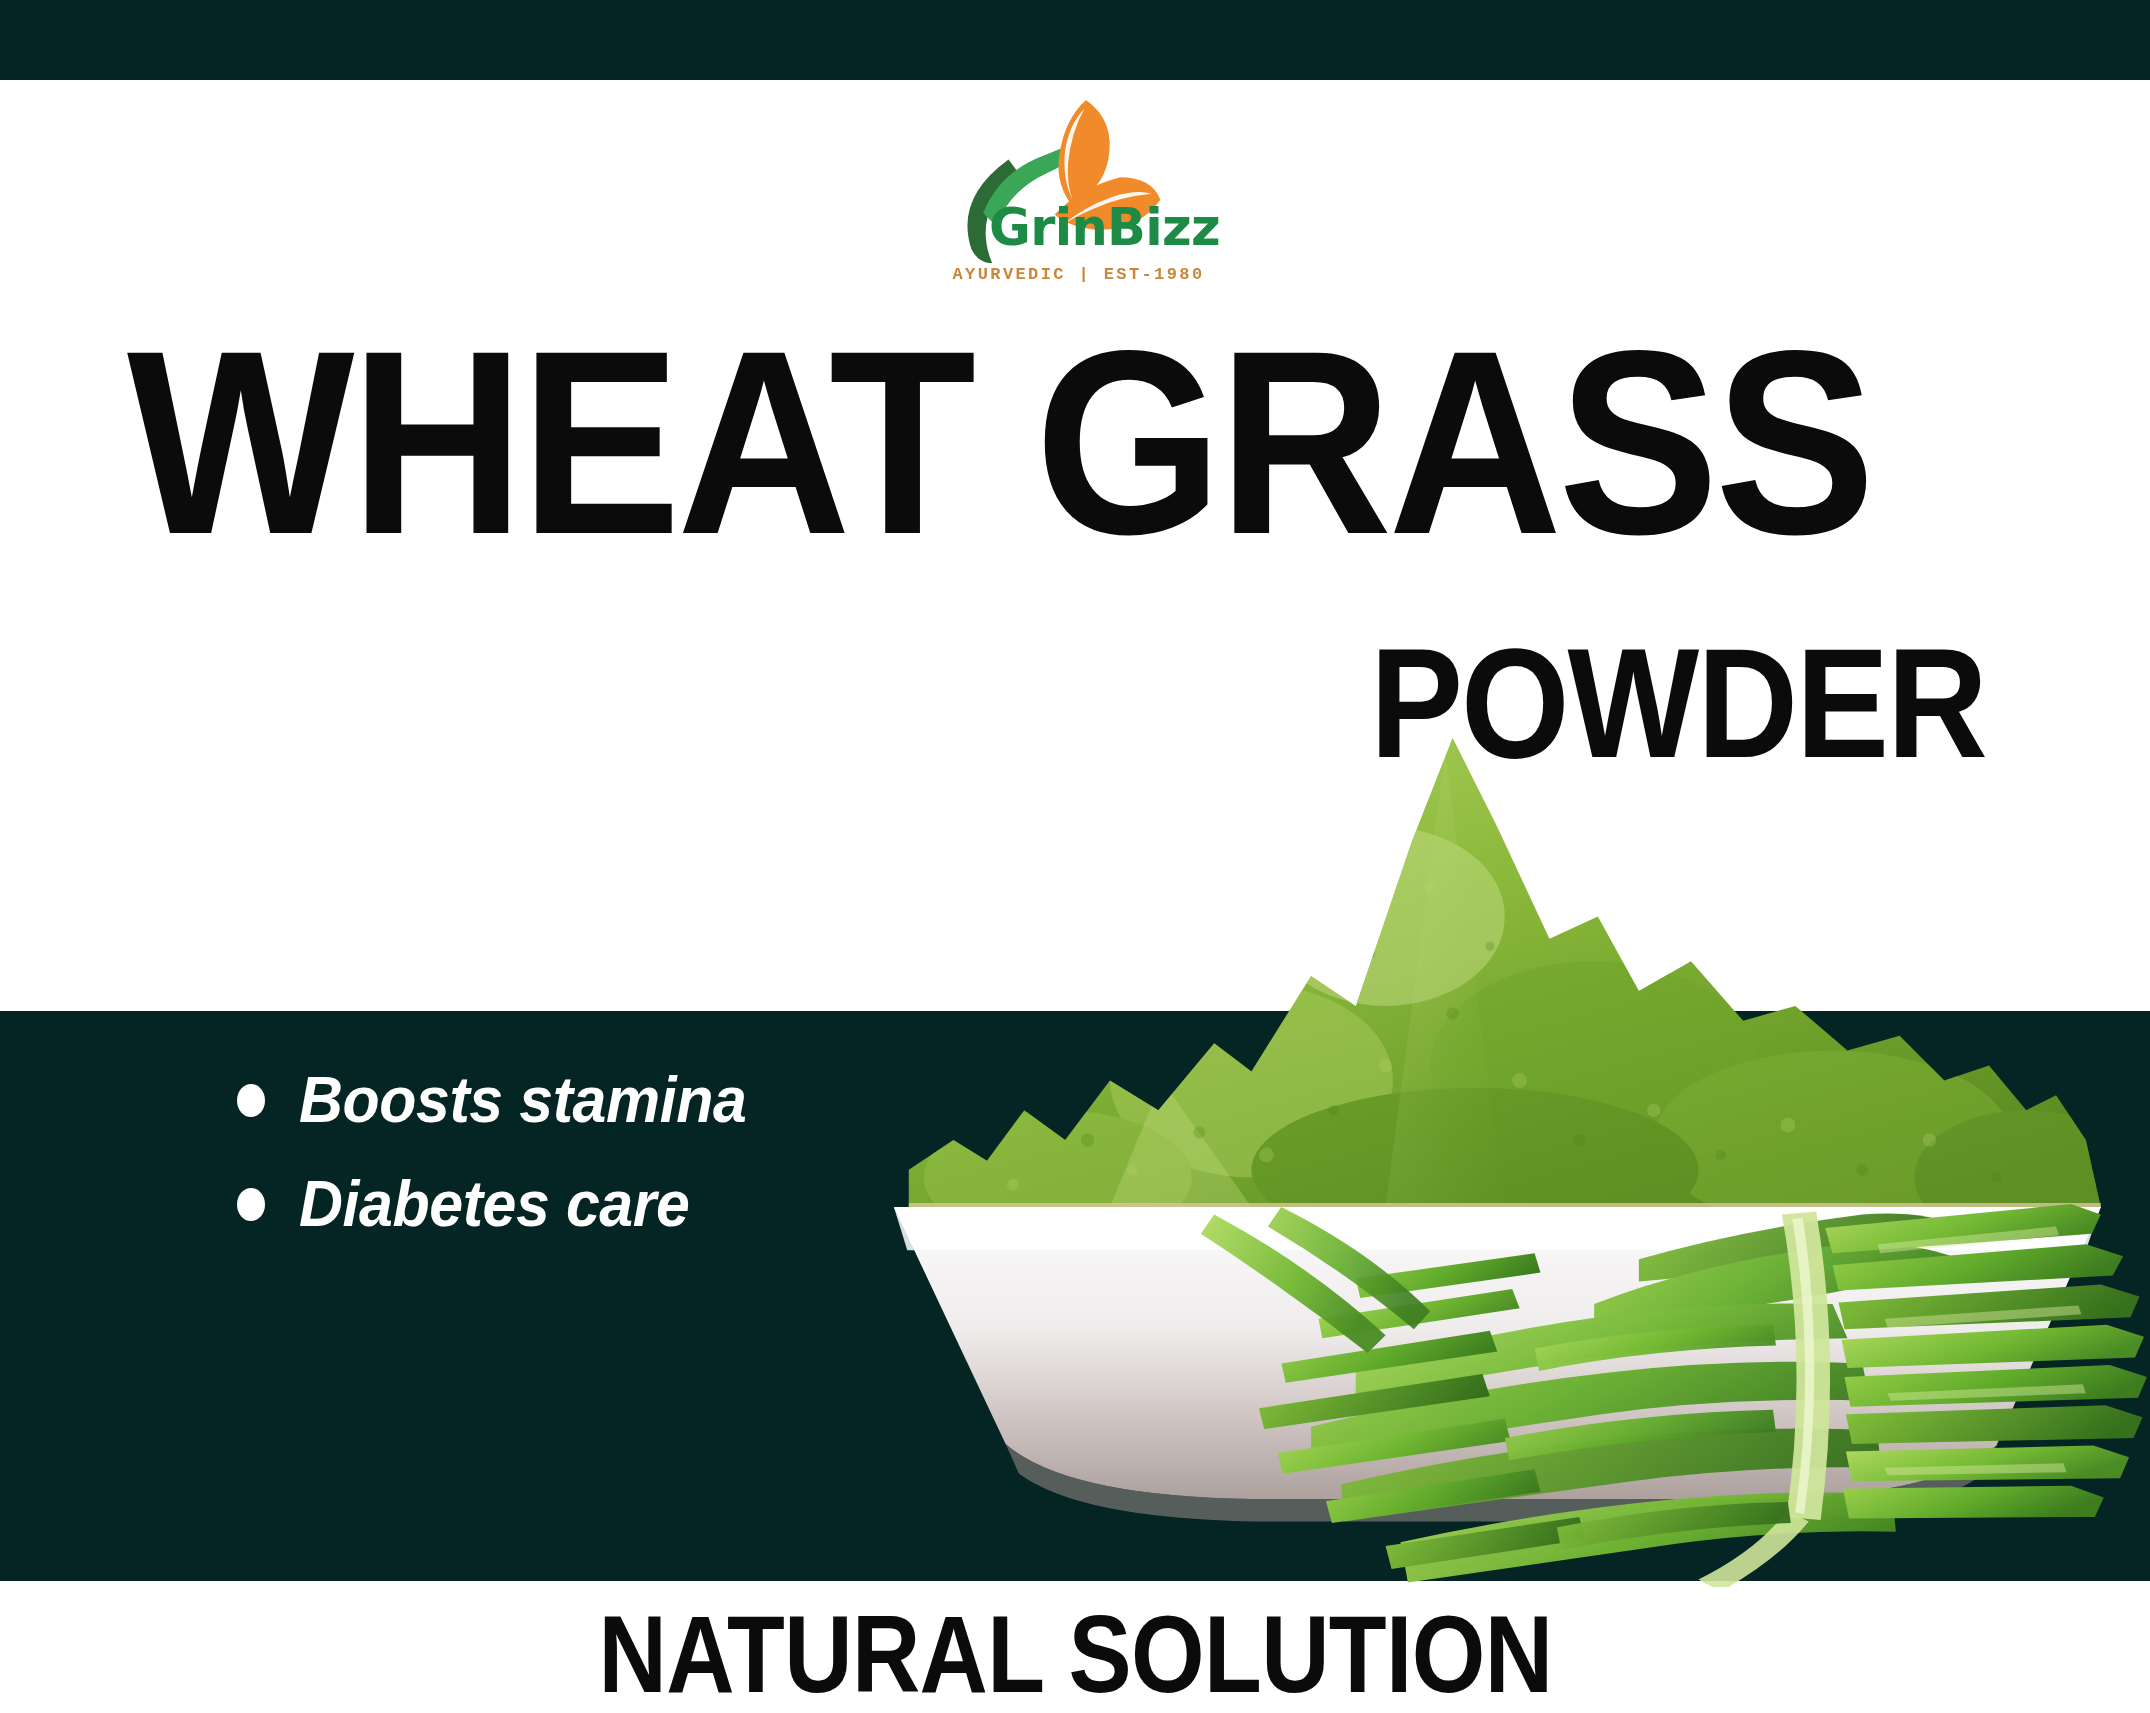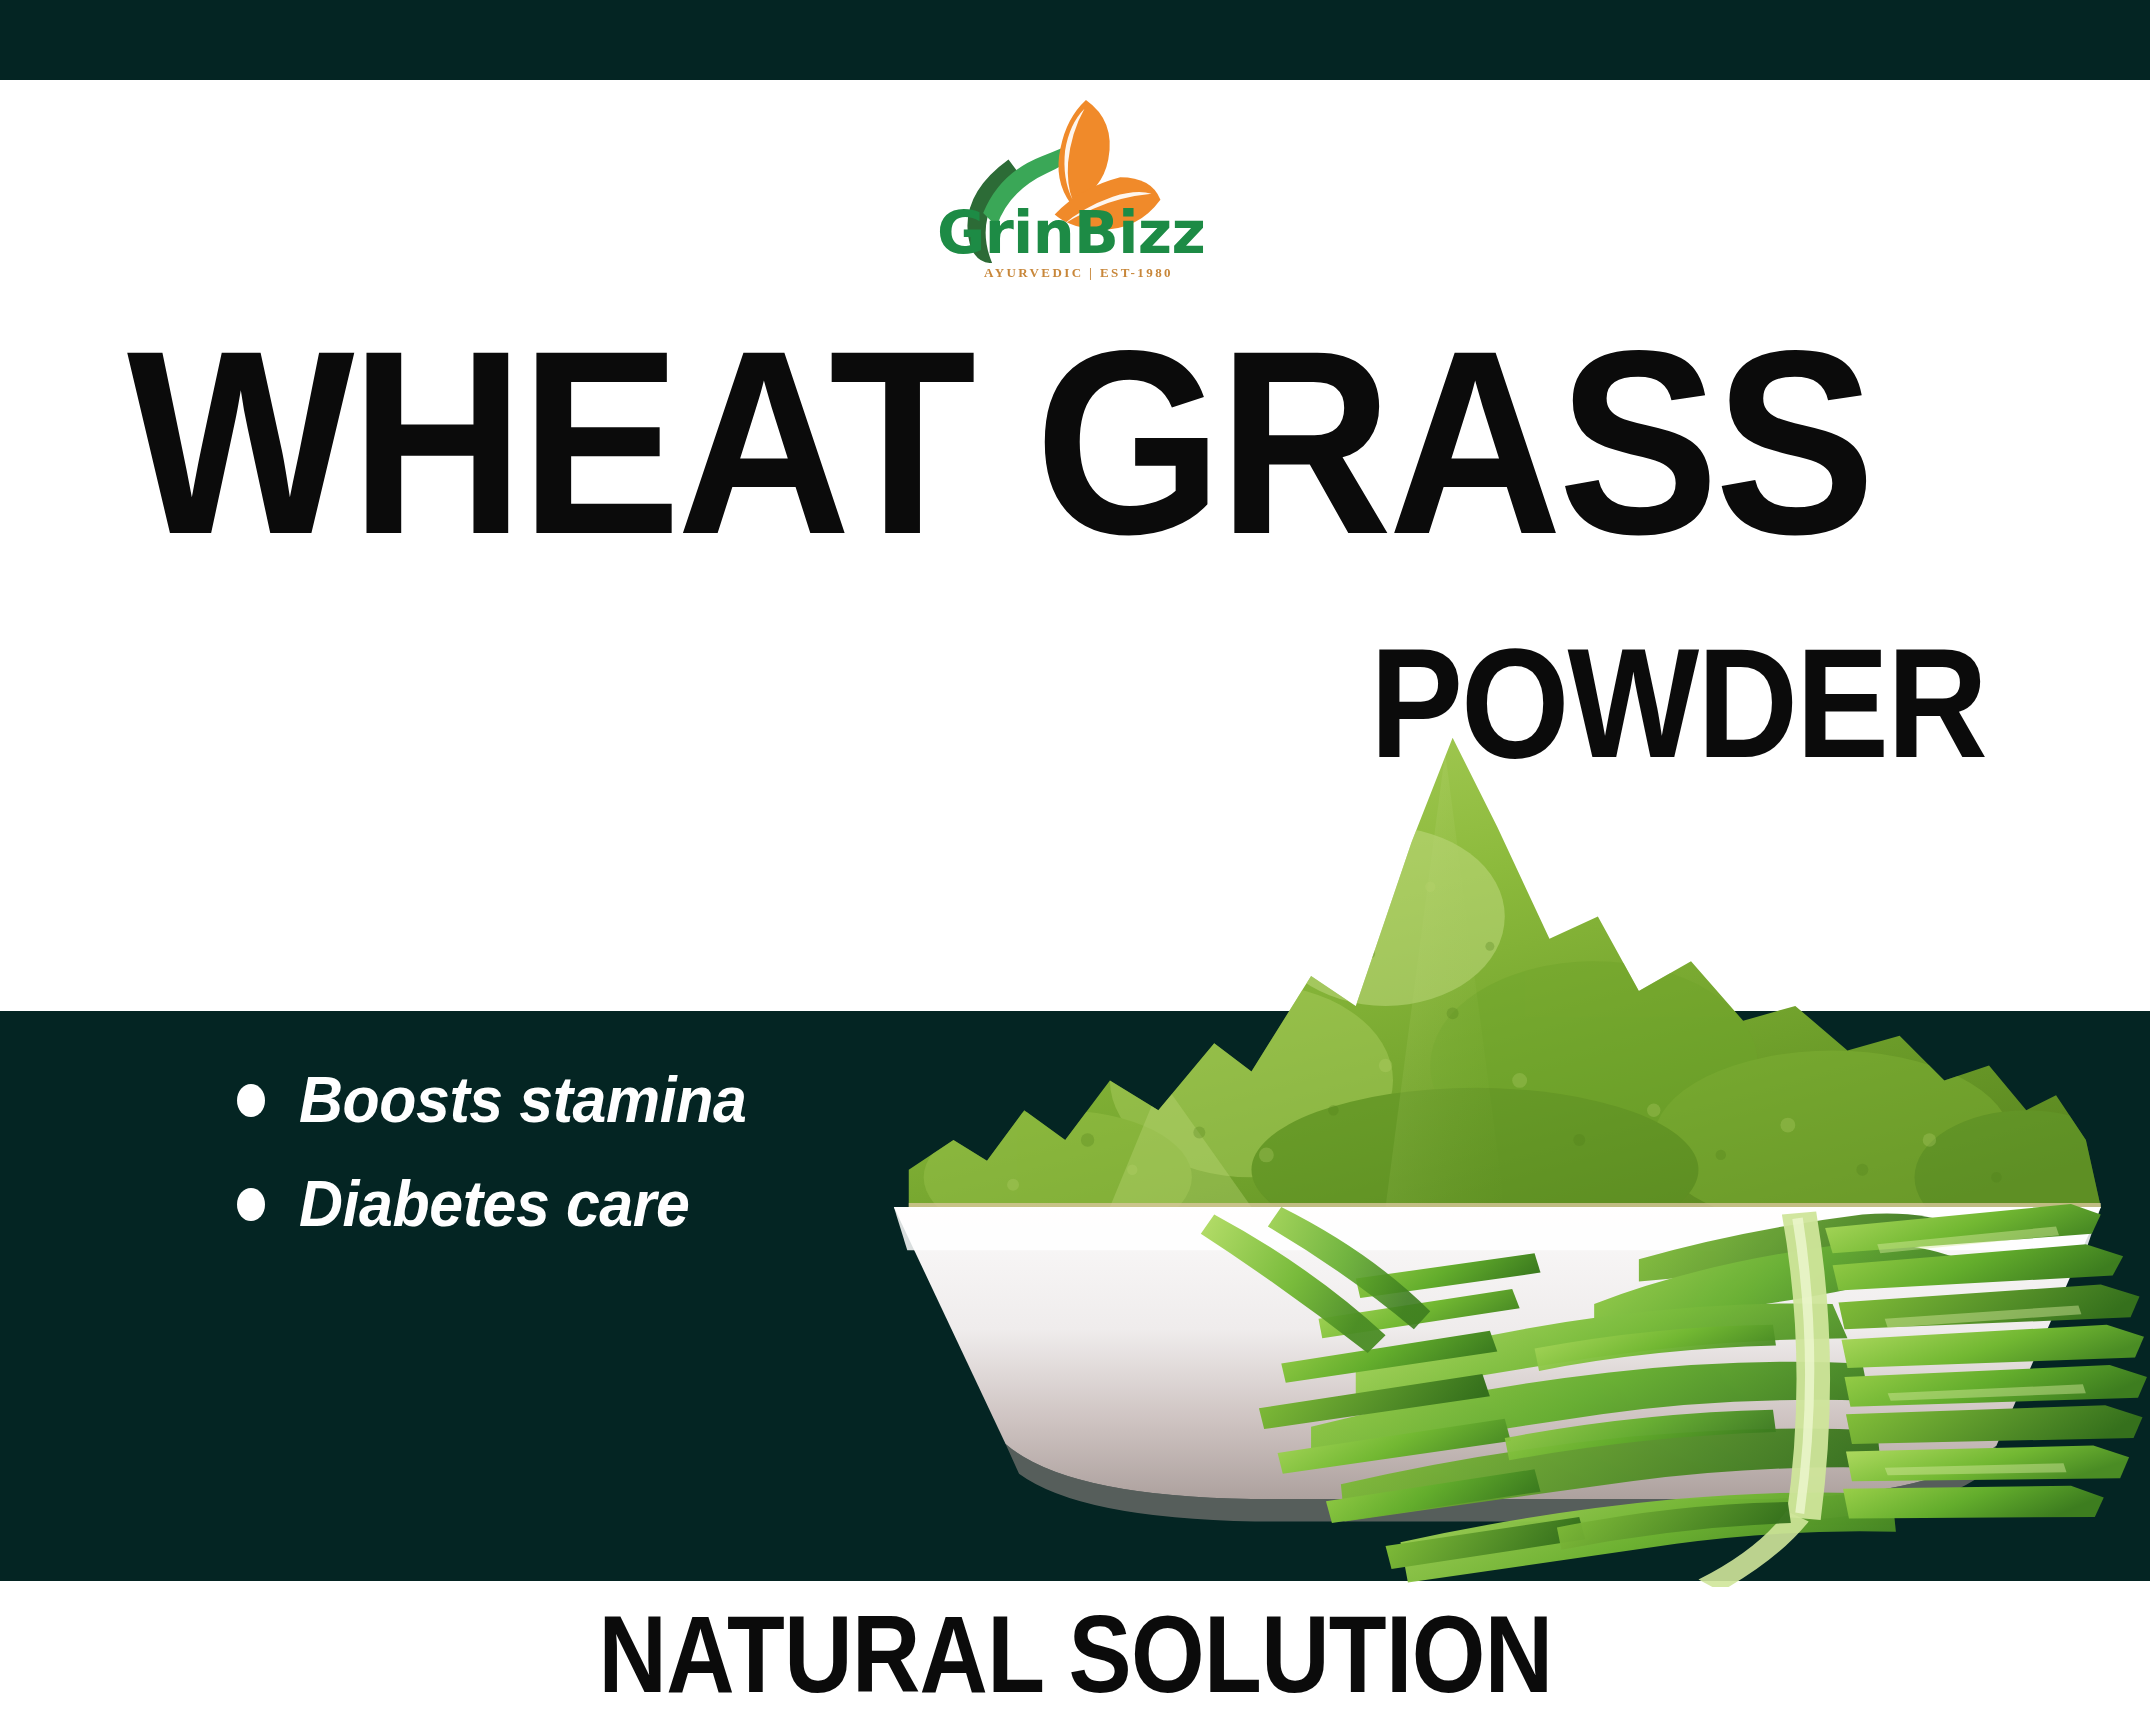--- a/index.html
+++ b/index.html
@@ -46,37 +46,37 @@
   .logo-wrap {
     position: absolute;
     left: 937px; top: 88px;
     width: 283px; height: 231px;
   }
   .logo-svg { display: block; width: 283px; height: 175px; }
   .logo-word {
     position: absolute;
     left: 0; top: 110px;
     width: 283px;
-    text-align: left;
-    font-size: 59px;
+    text-align: right;
+    font-size: 51px;
     font-weight: 700;
     color: #1d8b45;
     letter-spacing: -0.7px;
     font-family: "DejaVu Sans", sans-serif;
   }
   .logo-tag {
     position: absolute;
     left: 0; top: 177px;
     width: 283px;
     text-align: center;
-    font-size: 13px;
+    font-size: 17px;
     font-weight: 700;
     letter-spacing: 2.4px;
     color: #c8873a;
-    font-family: Liberation Serif, serif;
+    font-family: Liberation Mono, monospace;
   }
 
   
   .headline {
     position: absolute;
     left: 127px; top: 322px;
     width: 1908px;
     font-family: "Liberation Sans Narrow", "Liberation Sans", sans-serif;
     font-weight: 700;
     font-size: 262px;

